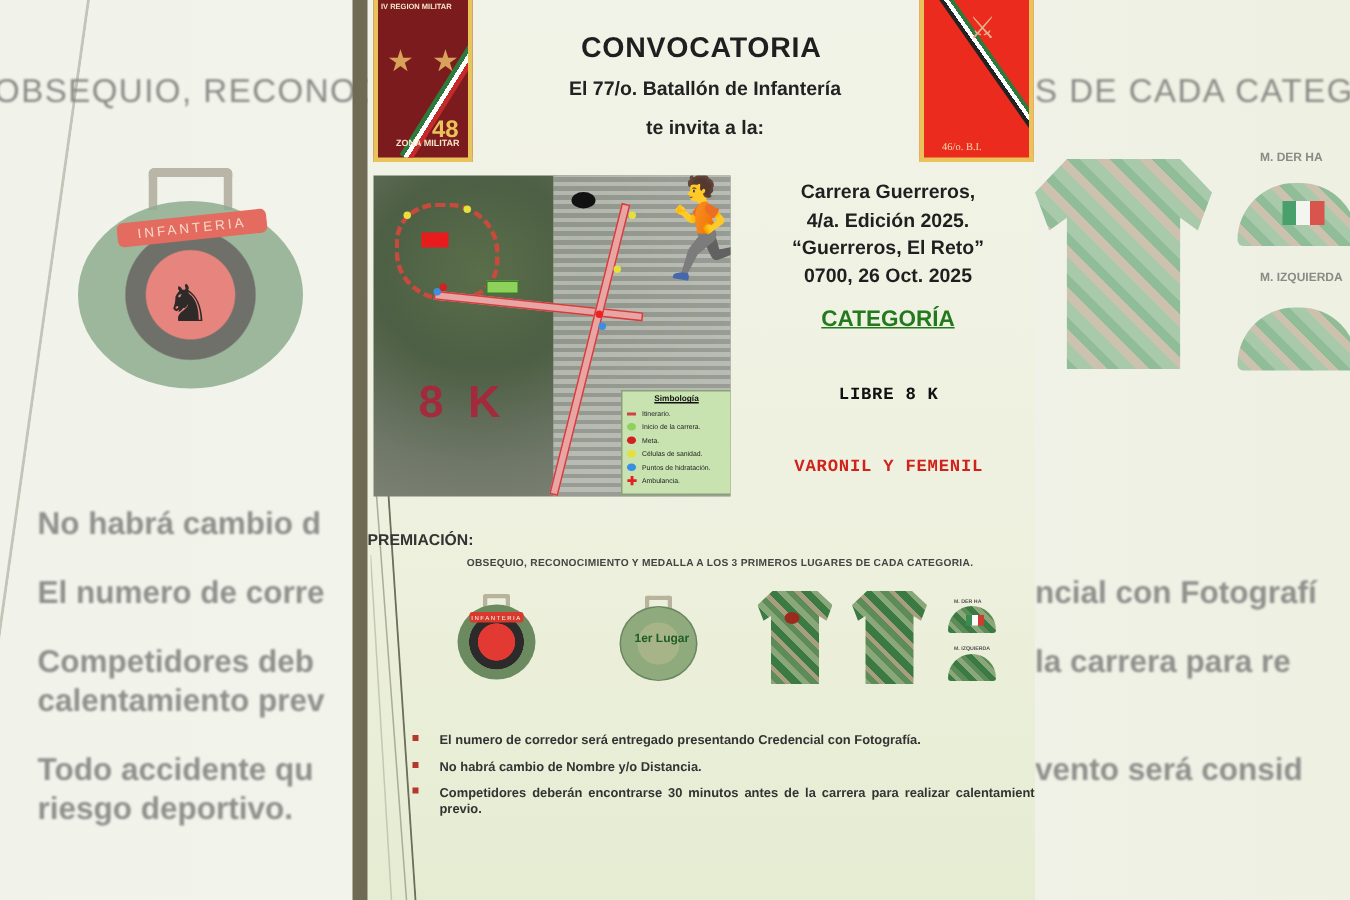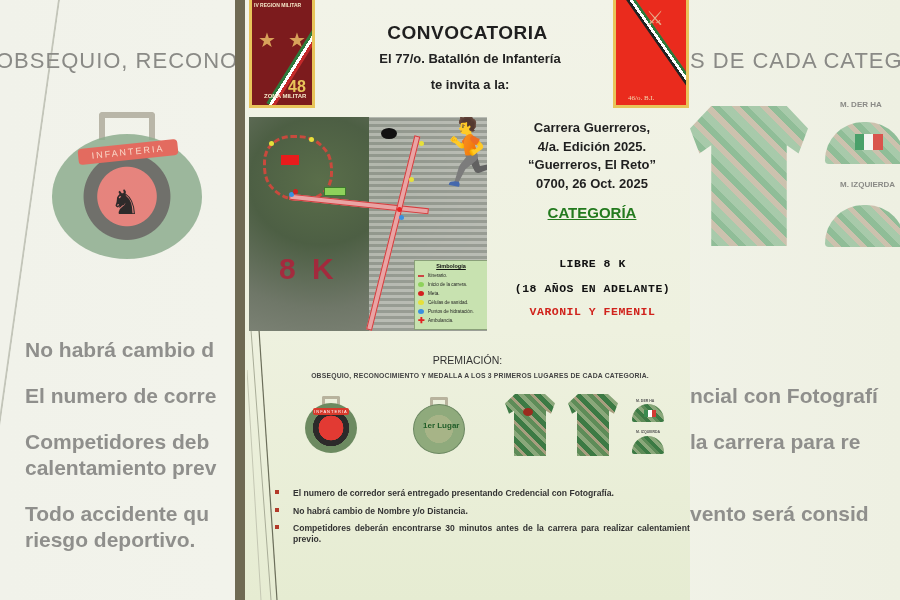--- a/index.html
+++ b/index.html
@@ -67,21 +67,21 @@
 
   
   .info { position: absolute; left: 252px; width: 190px; text-align: center; font-size: 13px; font-weight: bold; color: #1f1f1f; line-height: 18.5px; top: 119px; }
   .categoria { position: absolute; left: 252px; width: 190px; text-align: center; top: 204px; font-size: 15px; font-weight: bold; color: #237a1e; text-decoration: underline; }
   .libre { position: absolute; left: 240px; width: 215px; text-align: center; font-family: Liberation Mono, monospace; font-weight: 900; font-size: 11.5px; color: #111; letter-spacing: .5px; }
   .libre.l1 { top: 257px; }
   .libre.l2 { top: 282px; }
   .libre.l3 { top: 305px; color: #d0231c; }
 
   
-  .prem-title { position: absolute; left: 0; width: 100%; top: 354px; text-align: center; font-size: 10.5px; font-weight: normal; color: #333; }
+  .prem-title { position: absolute; left: 0; width: 100%; top: 354px; font-size: 10.5px; font-weight: bold; color: #333; }
   .prem-desc { position: absolute; left: 20px; width: 430px; top: 372px; text-align: center; font-size: 6.8px; font-weight: bold; color: #444; letter-spacing: .2px; white-space: nowrap; }
   .medal { position: absolute; width: 52px; height: 56px; }
   .medal .ring { position: absolute; left: 17px; top: 0; width: 18px; height: 10px; border: 3px solid #b8b39d; border-bottom: none; border-radius: 2px 2px 0 0; }
   .medal .disc { position: absolute; left: 0; top: 7px; width: 52px; height: 50px; border-radius: 50%; }
   .medal.m1 { left: 60px; top: 396px; }
   .medal.m1 .disc { background: radial-gradient(circle, #e23a33 0 34%, #2c2a2a 35% 50%, #6c8a60 51% 100%); }
   .medal.m1 .band { position: absolute; left: 8px; top: 12px; width: 36px; height: 7px; background: #d73a2c; font-size: 4px; color: #fff; text-align: center; line-height: 7px; border-radius: 2px; letter-spacing: 1px; }
   .medal.m2 { left: 168px; top: 397px; }
   .medal.m2 .disc { background: radial-gradient(circle, #a7b487 0 40%, #8faa7c 41% 100%); border: 1px solid #6a8660; }
   .medal.m2 .lbl { position: absolute; left: 10px; top: 24px; font-size: 8px; font-weight: bold; color: #1f5d28; }
@@ -216,21 +216,20 @@
   </div>
 
   <div class="info">
     <div>Carrera Guerreros,</div>
     <div>4/a. Edición 2025.</div>
     <div>“Guerreros, El Reto”</div>
     <div>0700, 26 Oct. 2025</div>
   </div>
   <div class="categoria">CATEGORÍA</div>
   <div class="libre l1">LIBRE 8 K</div>
-  <div class="libre l2">(18 AÑOS EN ADELANTE)</div>
   <div class="libre l3">VARONIL Y FEMENIL</div>
 
   <div class="prem-title">PREMIACIÓN:</div>
   <div class="prem-desc">OBSEQUIO, RECONOCIMIENTO Y MEDALLA A LOS 3 PRIMEROS LUGARES DE CADA CATEGORIA.</div>
 
   <div class="medal m1">
     <div class="ring"></div>
     <div class="disc"></div>
     <div class="band">INFANTERIA</div>
   </div>

